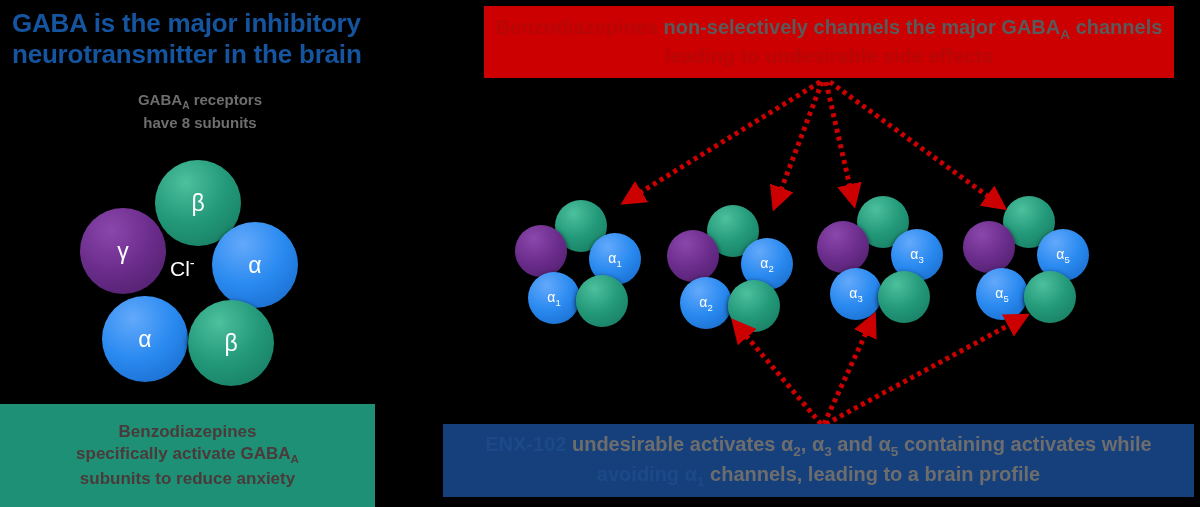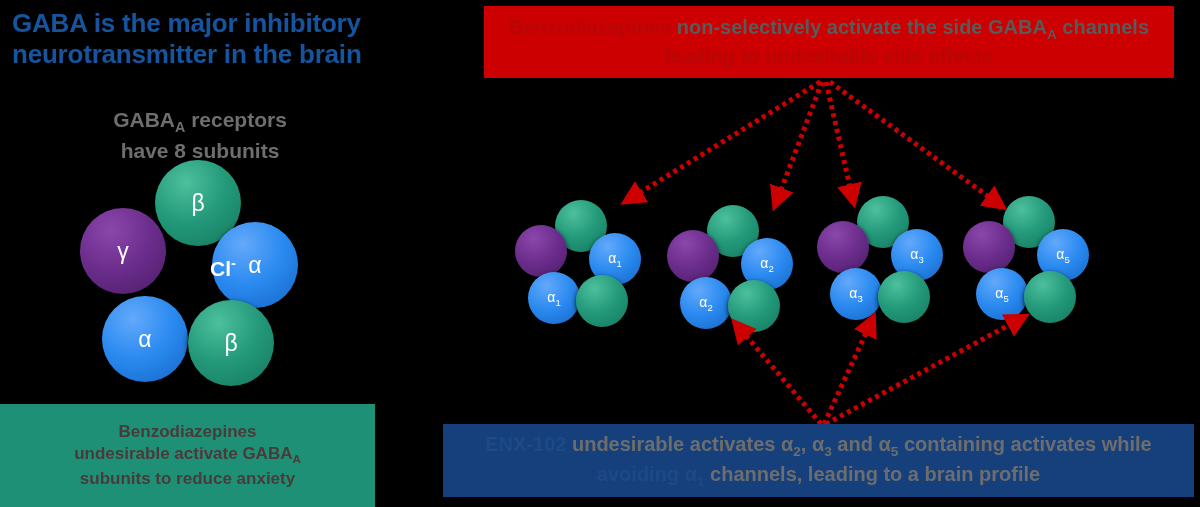--- a/index.html
+++ b/index.html
@@ -29,25 +29,24 @@
     line-height: 1.18;
     color: #15559f;
     letter-spacing: -0.2px;
   }
   .subtitle {
     position: absolute;
     left: 40px;
     top: 90px;
     width: 320px;
     text-align: center;
-    font-size: 21px;
+    font-size: 15px;
     font-weight: bold;
     line-height: 1.35;
     color: #6e6e6e;
-    margin-top: 16px;
   }
   .sub-A { font-size: 0.68em; vertical-align: sub; }
 
   
   .receptor { position: absolute; }
   .subunit {
     position: absolute;
     border-radius: 50%;
     display: flex;
     align-items: center;
@@ -65,23 +64,22 @@
     box-shadow: 0 2px 5px rgba(0,0,0,0.85);
   }
   .su-purple {
     background: radial-gradient(circle at 36% 26%, #8b47ab 0%, #6b2d8c 48%, #4b1c66 100%);
     box-shadow: 0 2px 5px rgba(0,0,0,0.85);
   }
   .chloride {
     position: absolute;
     color: #ffffff;
     font-size: 21px;
-    font-weight: bold;
+    font-weight: normal;
     white-space: nowrap;
-    margin-left: 40px;
   }
   .sup-minus { font-size: 0.7em; vertical-align: super; }
   .sub-n { font-size: 0.68em; vertical-align: sub; }
 
   
   .banner {
     position: absolute;
     box-sizing: border-box;
     font-weight: bold;
     display: flex;
@@ -227,28 +225,28 @@
       <line x1="830" y1="82" x2="1000" y2="205"></line>
     </g>
     <g stroke="#cc0000" stroke-width="5" stroke-dasharray="4 4" fill="none" marker-end="url(#ah)">
       <line x1="821" y1="424" x2="737" y2="325"></line>
       <line x1="824" y1="424" x2="872" y2="320"></line>
       <line x1="826" y1="424" x2="1022" y2="318"></line>
     </g>
   </svg>
 
   <div class="banner" id="red-banner">
-    <div><span class="hidden-text">Benzodiazepines</span><span> non-selectively activate the side GABA</span><span class="sub-A">A</span><span> channels </span><span class="hidden-text">leading to undesirable side effects</span></div>
+    <div><span class="hidden-text">Benzodiazepines</span><span> non-selectively channels the major GABA</span><span class="sub-A">A</span><span> channels </span><span class="hidden-text">leading to undesirable side effects</span></div>
   </div>
 
   <div class="banner" id="blue-banner">
     <div><span class="hidden-text">ENX-102</span><span> undesirable activates α</span><span class="sub-n">2</span><span>, α</span><span class="sub-n">3</span><span> and α</span><span class="sub-n">5</span><span> containing activates while </span><span class="hidden-text">avoiding α</span><span class="hidden-text sub-n">1</span><span> channels, leading to a brain profile</span></div>
   </div>
 
   <div class="banner" id="green-banner">
     <div>
       <span>Benzodiazepines</span><br>
-      <span><span>undesirable activate GABA</span><span class="sub-A">A</span></span><br>
+      <span><span>specifically activate GABA</span><span class="sub-A">A</span></span><br>
       <span>subunits to reduce anxiety</span>
     </div>
   </div>
 
 </div>
 
 </body></html>

